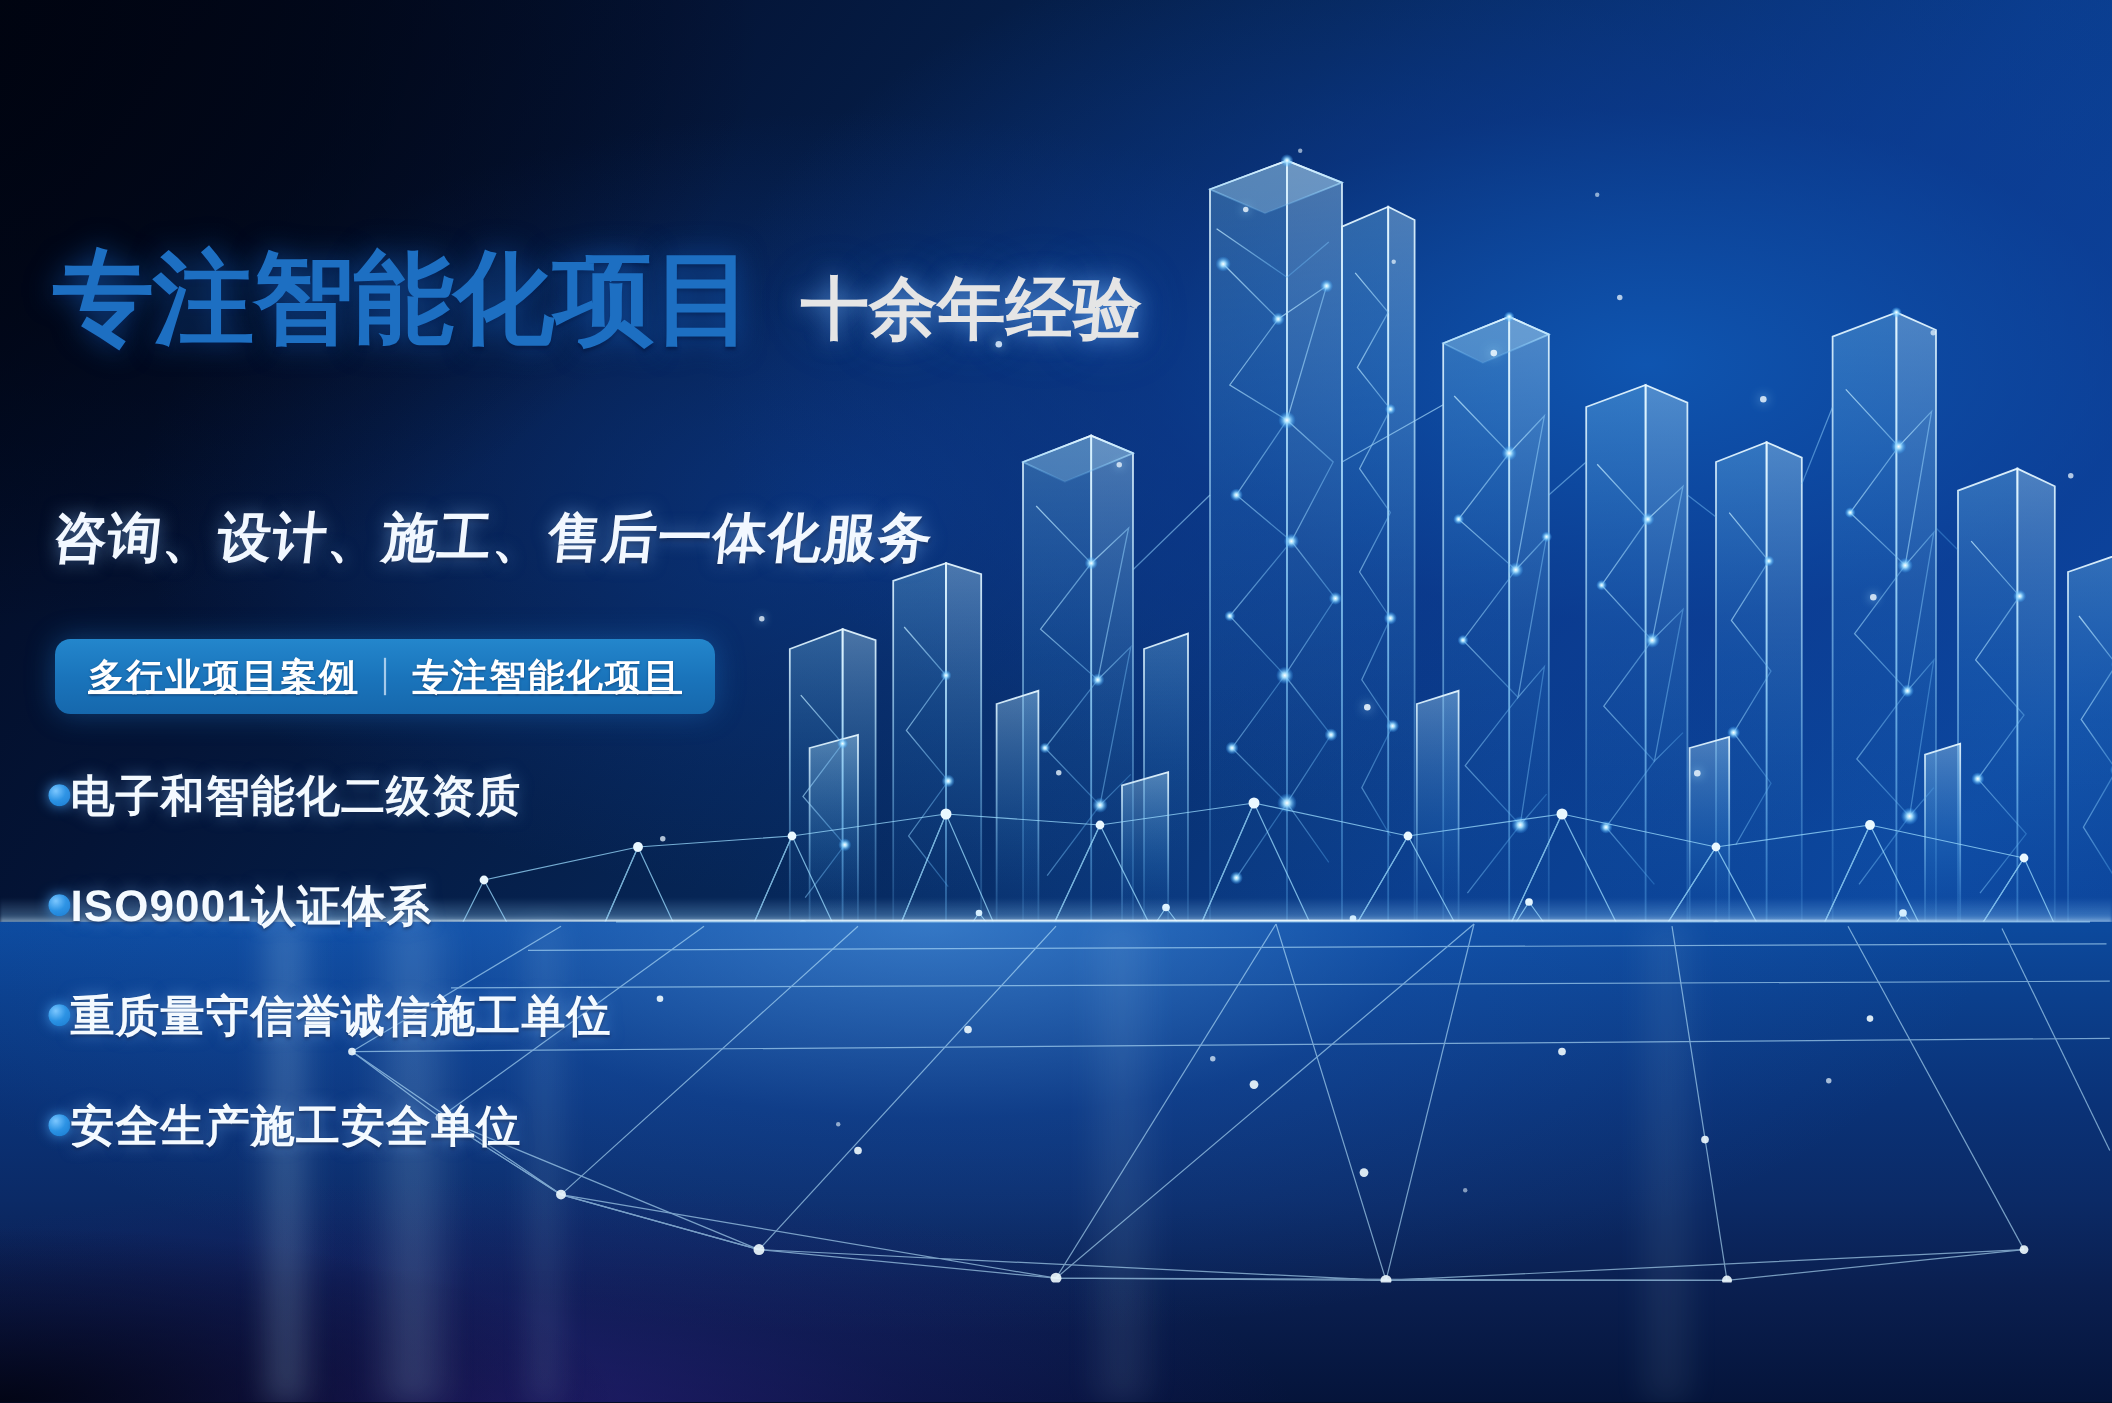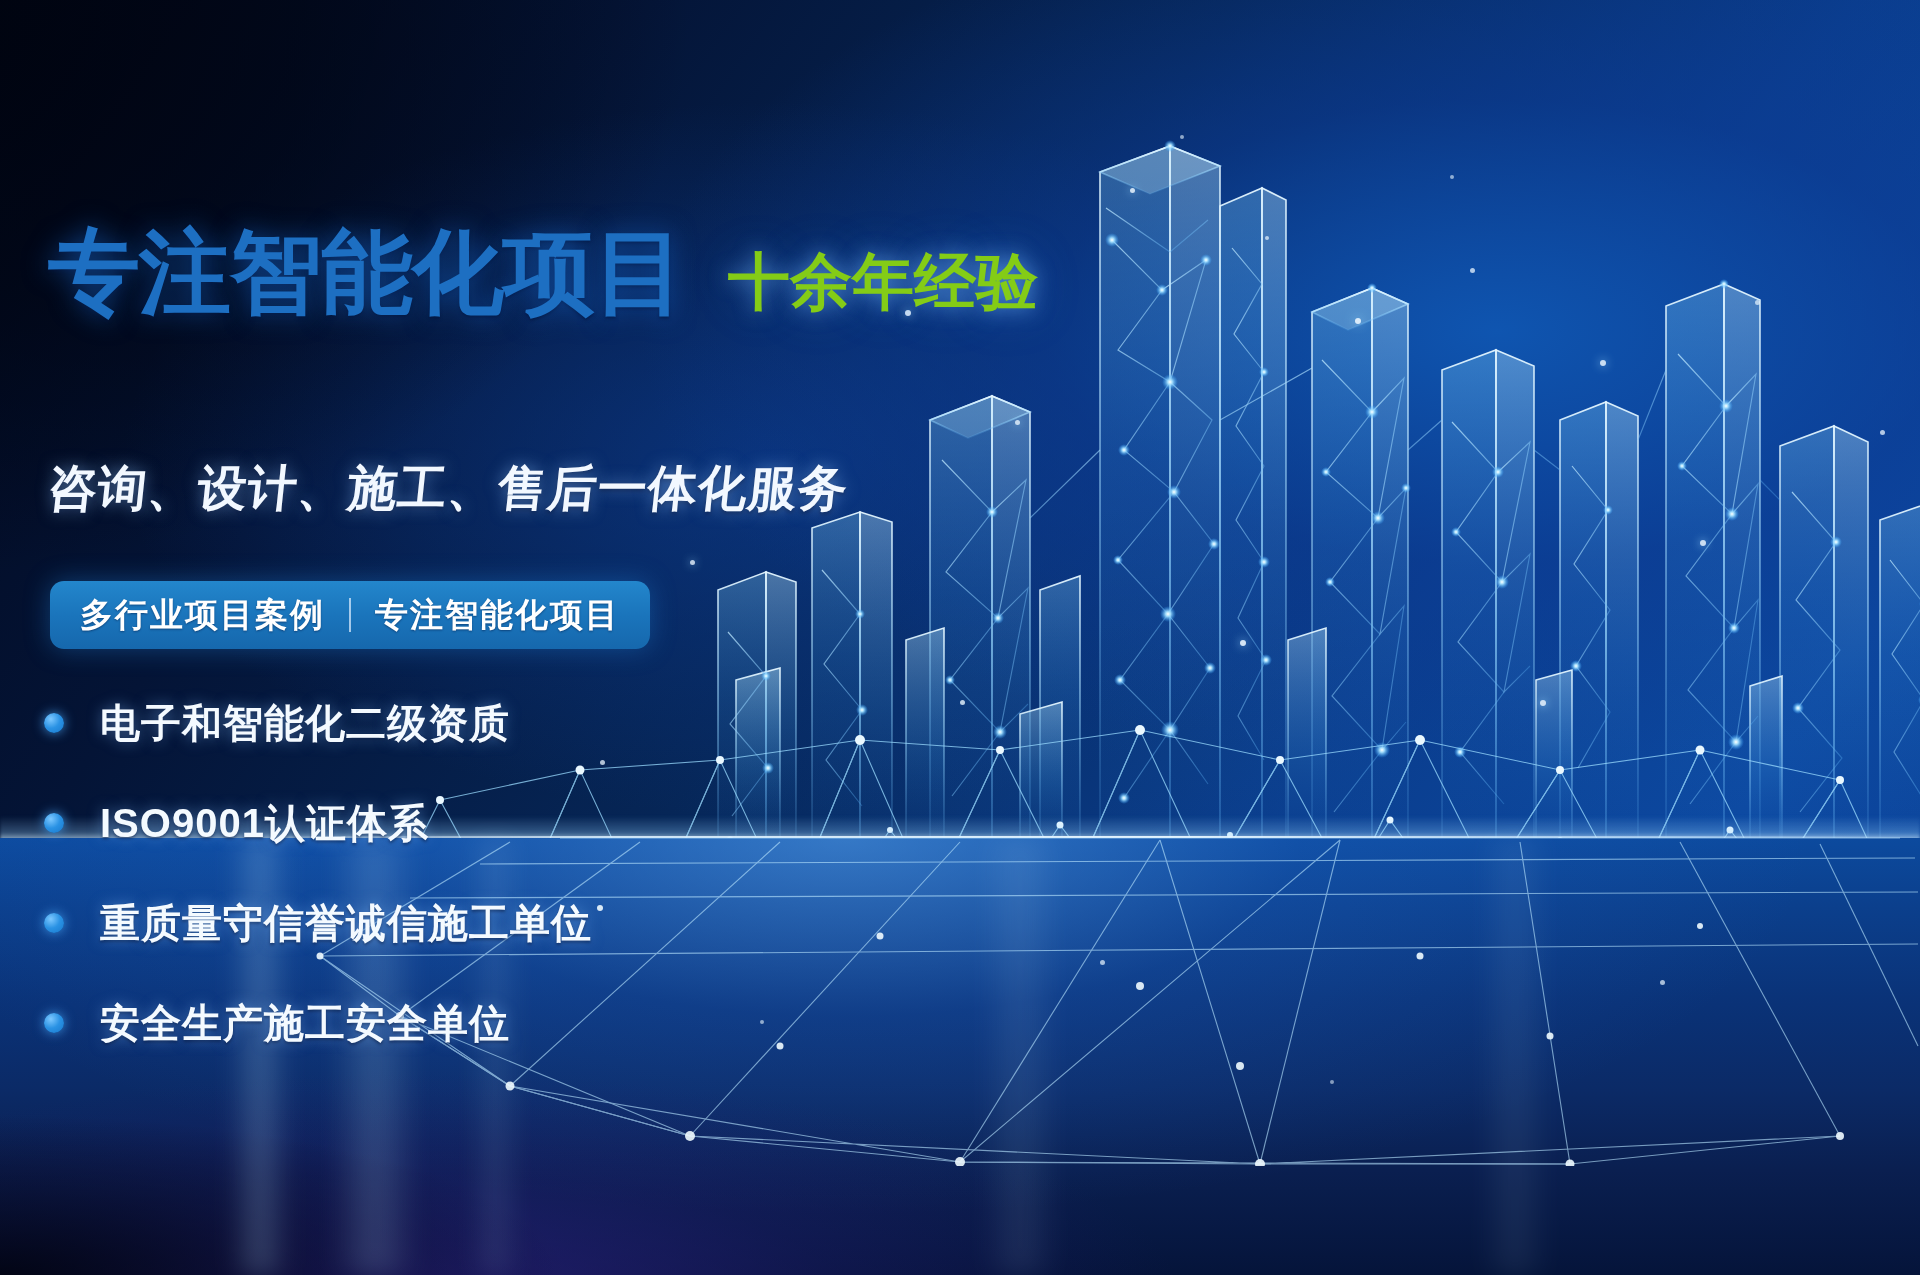--- a/index.html
+++ b/index.html
@@ -79,21 +79,21 @@
     position:absolute; left:48px; top:226px;
     display:flex; align-items:flex-end; white-space:nowrap;gap:37px;
   }
   .headline .h-main{
     font-size:92px; font-weight:bold; letter-spacing:-1px;
     color:#1d6fc2;
     text-shadow:0 0 26px rgba(20,90,180,0.75), 0 2px 3px rgba(0,10,40,0.55);
     line-height:1;
   }
   .headline .h-sub{
-    font-size:62px; font-weight:bold; color:#84cc16;
+    font-size:62px; font-weight:bold; color:#e5e5e5;
     letter-spacing:0px; line-height:1; padding-bottom:5px; padding-left:6px;
     text-shadow:0 0 20px rgba(120,185,255,0.65), 0 0 46px rgba(60,140,240,0.45);
   }
 
   .tagline{
     position:absolute; left:48px; top:456px;
     font-size:49px; font-weight:bold; color:#f2f8ff;
     letter-spacing:1px; white-space:nowrap;
     transform:skewX(-6deg);
     text-shadow:0 0 16px rgba(140,195,255,0.55), 0 2px 4px rgba(0,12,45,0.6);
@@ -103,37 +103,37 @@
     position:absolute; left:50px; top:581px;
     height:68px; padding:0 30px;
     display:flex; align-items:center; gap:24px;
     background:linear-gradient(to bottom, #2386cc 0%, #1a74bb 52%, #1668ad 100%);
     border-radius:14px;
     box-shadow:0 0 26px rgba(30,120,200,0.45);
   }
   .pill span.pill-txt{
     font-size:33px; font-weight:bold; color:#ffffff; letter-spacing:2px;
     text-shadow:0 1px 2px rgba(0,20,60,0.45);
+    text-decoration:underline;
   }
   .pill .divider{
     width:2px; height:34px; background:rgba(225,240,255,0.70);
   }
 
   .bullets{ position:absolute; left:44px; top:690px; }
   .bullet{
     display:flex; align-items:center; height:66px; margin-bottom:34px;
   }
   .bullet .dot{
     width:20px; height:20px; border-radius:50%;
     background:radial-gradient(circle at 34% 30%, #7dc8ff 0%, #2a92e4 48%, #1878cc 100%);
     box-shadow:0 0 12px rgba(70,160,240,0.85);
     flex:0 0 auto;
   }
   .bullet .btxt{
-    margin-left:36px;
     font-size:40px; font-weight:bold; color:#f4faff; letter-spacing:1px;
     white-space:nowrap;
     text-shadow:0 0 14px rgba(130,190,255,0.5), 0 2px 3px rgba(0,12,45,0.55);
   }
 
   
   .particles{ position:absolute; inset:0; pointer-events:none; }
   .p{ position:absolute; border-radius:50%; background:#eaf6ff; }
 </style>
 </head>

